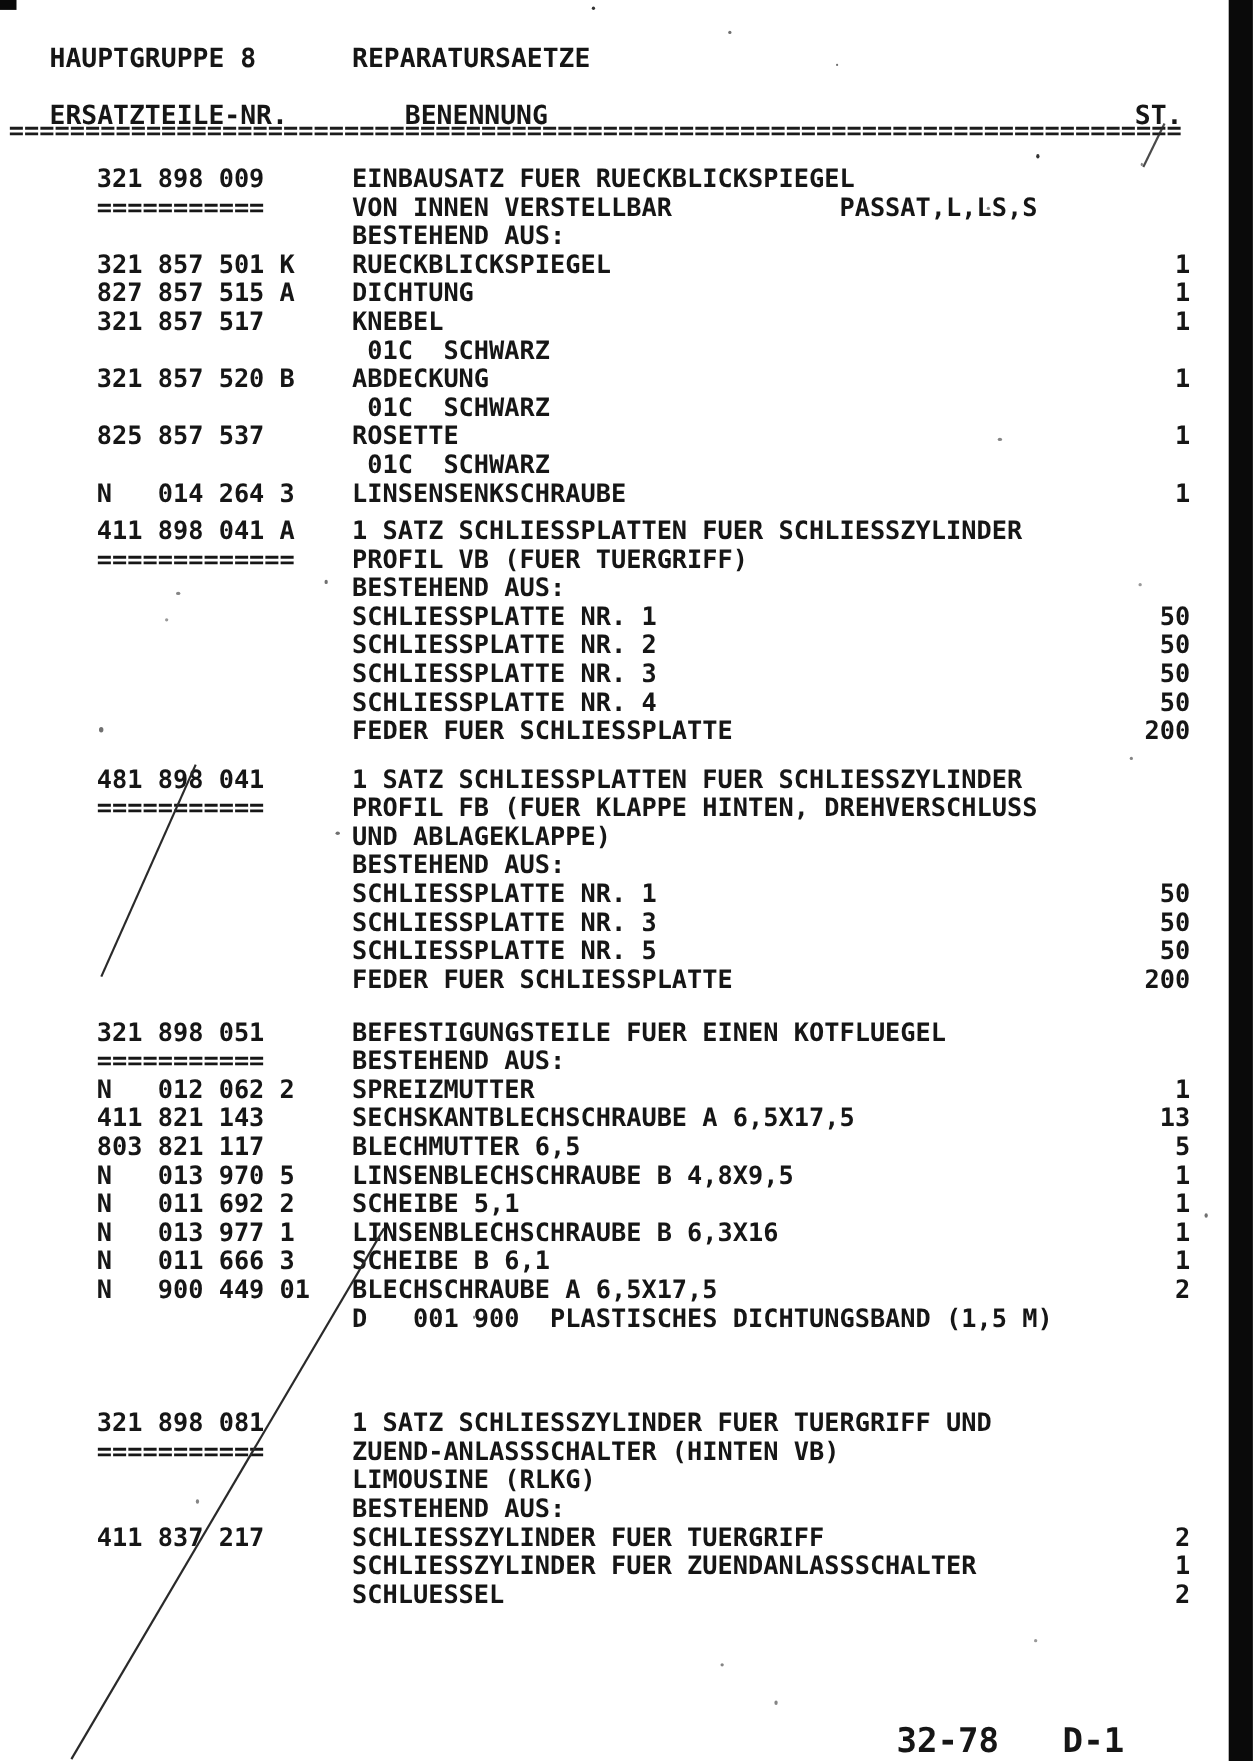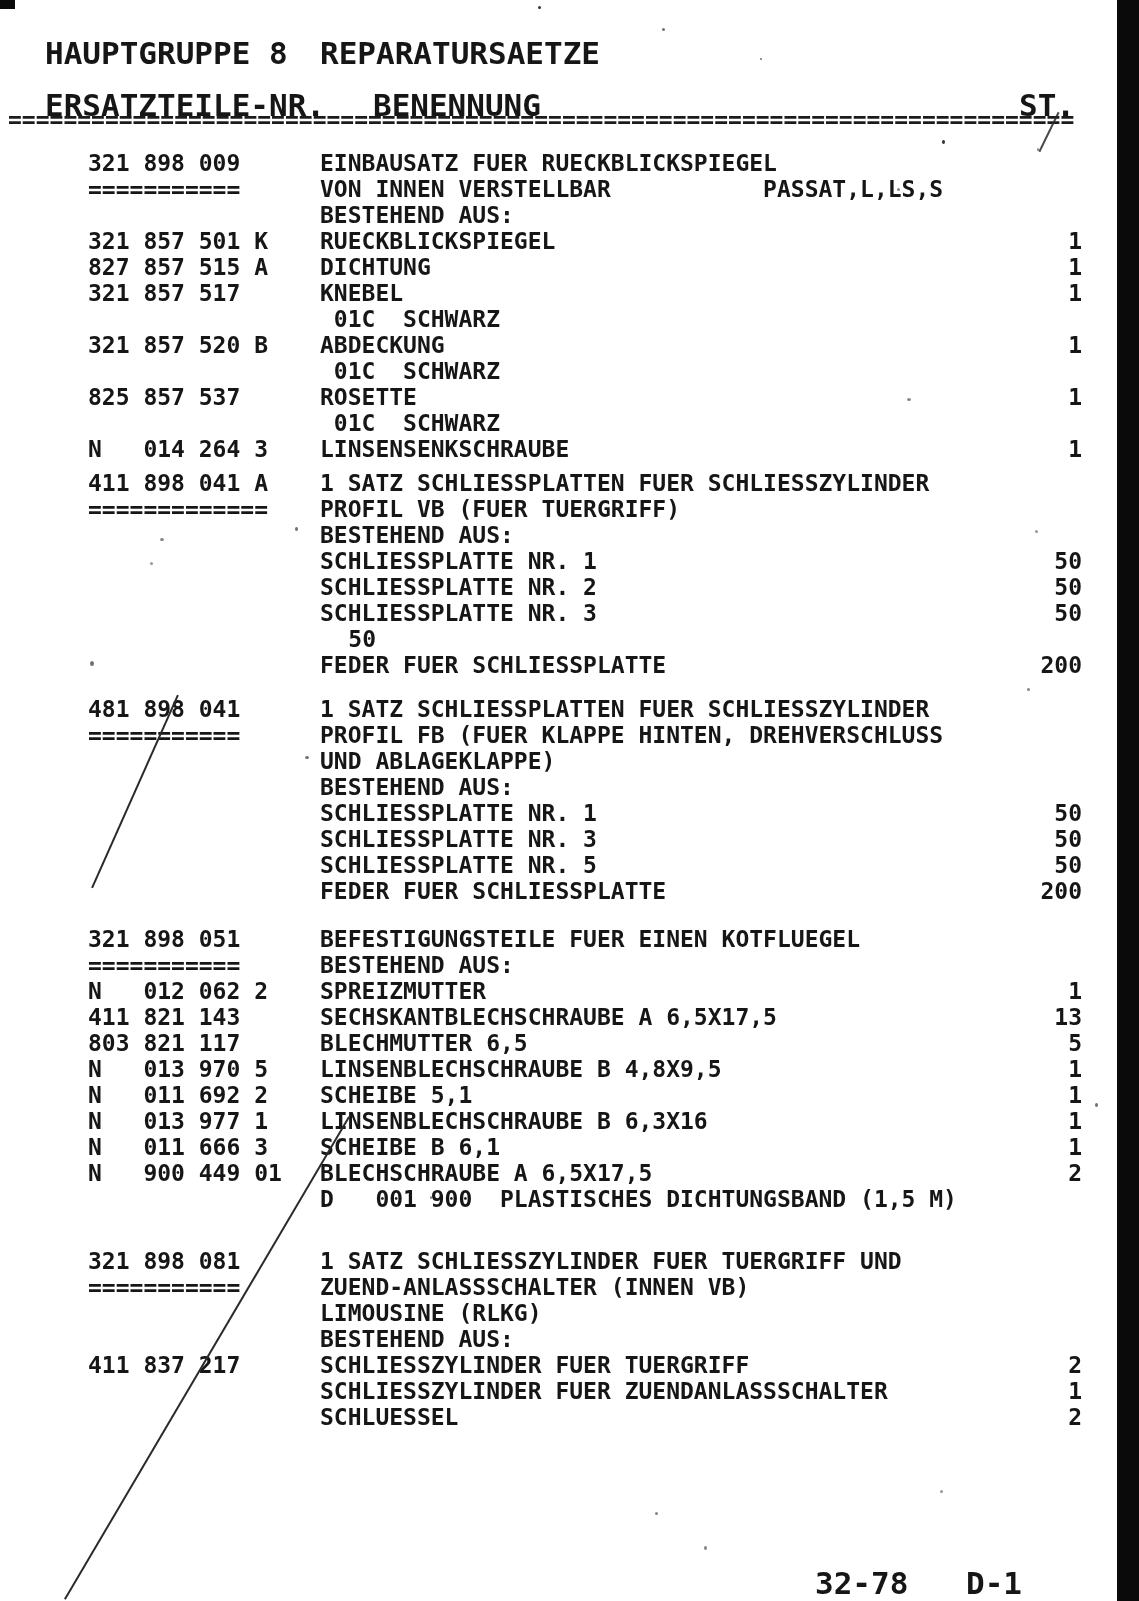--- a/index.html
+++ b/index.html
@@ -4,21 +4,21 @@
 <style>
   html,body{margin:0;padding:0;}
   body{
     width:1139px;height:1601px;
     background:#ffffff;
     position:relative;overflow:hidden;
     font-family:"DejaVu Sans Mono",monospace;
     font-weight:700;
     color:#161616;
   }
-  .line{display:flex;line-height:26px;font-size:31px;white-space:pre;}
+  .line{display:flex;line-height:26px;font-size:24px;white-space:pre;}
   .hline{position:absolute;width:1030px;left:45px;}
   .h-first{flex:0 0 275px;white-space:pre;}
   .h-mid{flex:1 1 auto;white-space:pre;}
   .h-qty{flex:0 0 60px;text-align:right;white-space:pre;}
   .divider{position:absolute;left:8px;top:106px;font-size:23px;line-height:26px;letter-spacing:0;white-space:pre;color:#1b1b1b;}
   .block{position:absolute;left:88px;width:994px;}
   .row{display:flex;line-height:26px;font-size:23px;white-space:pre;}
   .num{flex:0 0 232px;white-space:pre;}
   .desc{flex:1 1 auto;white-space:pre;}
   .qty{flex:0 0 56px;text-align:right;white-space:pre;}
@@ -61,21 +61,21 @@
     <div class="row"><span class="num"></span><span class="desc"> 01C  SCHWARZ</span><span class="qty"></span></div>
     <div class="row"><span class="num">N   014 264 3</span><span class="desc">LINSENSENKSCHRAUBE</span><span class="qty">1</span></div>
   </div>
 <div class="block" style="top:470px;">
     <div class="row"><span class="num">411 898 041 A</span><span class="desc">1 SATZ SCHLIESSPLATTEN FUER SCHLIESSZYLINDER</span><span class="qty"></span></div>
     <div class="row"><span class="num">=============</span><span class="desc">PROFIL VB (FUER TUERGRIFF)</span><span class="qty"></span></div>
     <div class="row"><span class="num"></span><span class="desc">BESTEHEND AUS:</span><span class="qty"></span></div>
     <div class="row"><span class="num"></span><span class="desc">SCHLIESSPLATTE NR. 1</span><span class="qty">50</span></div>
     <div class="row"><span class="num"></span><span class="desc">SCHLIESSPLATTE NR. 2</span><span class="qty">50</span></div>
     <div class="row"><span class="num"></span><span class="desc">SCHLIESSPLATTE NR. 3</span><span class="qty">50</span></div>
-    <div class="row"><span class="num"></span><span class="qty">50</span></div>
+    <div class="row"><span class="num"></span><span class="desc">SCHLIESSPLATTE NR. 4</span><span class="qty">50</span></div>
     <div class="row"><span class="num"></span><span class="desc">FEDER FUER SCHLIESSPLATTE</span><span class="qty">200</span></div>
   </div>
 <div class="block" style="top:696px;">
     <div class="row"><span class="num">481 898 041</span><span class="desc">1 SATZ SCHLIESSPLATTEN FUER SCHLIESSZYLINDER</span><span class="qty"></span></div>
     <div class="row"><span class="num">===========</span><span class="desc">PROFIL FB (FUER KLAPPE HINTEN, DREHVERSCHLUSS</span><span class="qty"></span></div>
     <div class="row"><span class="num"></span><span class="desc">UND ABLAGEKLAPPE)</span><span class="qty"></span></div>
     <div class="row"><span class="num"></span><span class="desc">BESTEHEND AUS:</span><span class="qty"></span></div>
     <div class="row"><span class="num"></span><span class="desc">SCHLIESSPLATTE NR. 1</span><span class="qty">50</span></div>
     <div class="row"><span class="num"></span><span class="desc">SCHLIESSPLATTE NR. 3</span><span class="qty">50</span></div>
     <div class="row"><span class="num"></span><span class="desc">SCHLIESSPLATTE NR. 5</span><span class="qty">50</span></div>
@@ -88,23 +88,23 @@
     <div class="row"><span class="num">411 821 143</span><span class="desc">SECHSKANTBLECHSCHRAUBE A 6,5X17,5</span><span class="qty">13</span></div>
     <div class="row"><span class="num">803 821 117</span><span class="desc">BLECHMUTTER 6,5</span><span class="qty">5</span></div>
     <div class="row"><span class="num">N   013 970 5</span><span class="desc">LINSENBLECHSCHRAUBE B 4,8X9,5</span><span class="qty">1</span></div>
     <div class="row"><span class="num">N   011 692 2</span><span class="desc">SCHEIBE 5,1</span><span class="qty">1</span></div>
     <div class="row"><span class="num">N   013 977 1</span><span class="desc">LINSENBLECHSCHRAUBE B 6,3X16</span><span class="qty">1</span></div>
     <div class="row"><span class="num">N   011 666 3</span><span class="desc">SCHEIBE B 6,1</span><span class="qty">1</span></div>
     <div class="row"><span class="num">N   900 449 01</span><span class="desc">BLECHSCHRAUBE A 6,5X17,5</span><span class="qty">2</span></div>
     <div class="row"><span class="num"></span><span class="qty"></span></div>
     <div class="row"><span class="num"></span><span class="desc">D   001 900  PLASTISCHES DICHTUNGSBAND (1,5 M)</span><span class="qty"></span></div>
   </div>
-<div class="block" style="top:1248px;">
+<div class="block" style="top:1281px;">
     <div class="row"><span class="num">321 898 081</span><span class="desc">1 SATZ SCHLIESSZYLINDER FUER TUERGRIFF UND</span><span class="qty"></span></div>
-    <div class="row"><span class="num">===========</span><span class="desc">ZUEND-ANLASSSCHALTER (INNEN VB)</span><span class="qty"></span></div>
+    <div class="row"><span class="num">===========</span><span class="desc">ZUEND-ANLASSSCHALTER (HINTEN VB)</span><span class="qty"></span></div>
     <div class="row"><span class="num"></span><span class="desc">LIMOUSINE (RLKG)</span><span class="qty"></span></div>
     <div class="row"><span class="num"></span><span class="desc">BESTEHEND AUS:</span><span class="qty"></span></div>
     <div class="row"><span class="num">411 837 217</span><span class="desc">SCHLIESSZYLINDER FUER TUERGRIFF</span><span class="qty">2</span></div>
     <div class="row"><span class="num"></span><span class="desc">SCHLIESSZYLINDER FUER ZUENDANLASSSCHALTER</span><span class="qty">1</span></div>
     <div class="row"><span class="num"></span><span class="desc">SCHLUESSEL</span><span class="qty">2</span></div>
   </div>
 
 <div class="footer" style="left:815px;">32-78</div>
 <div class="footer" style="left:935px;margin-left:31px;">D-1</div>
 <div class="footer" style="left:1005px;margin-top:40px;">8-137</div>

